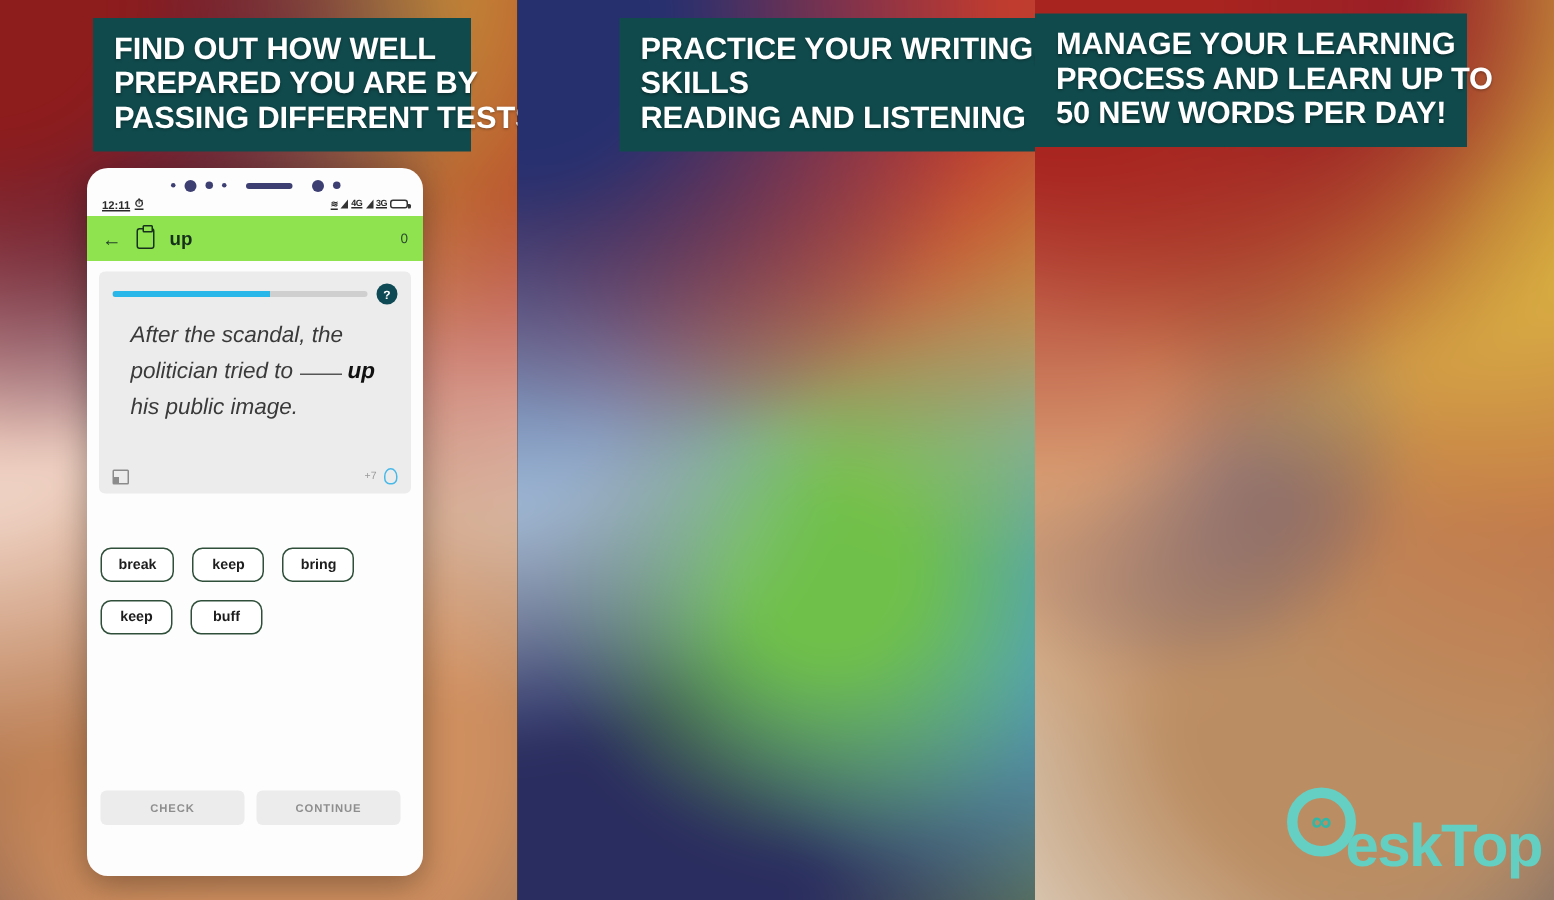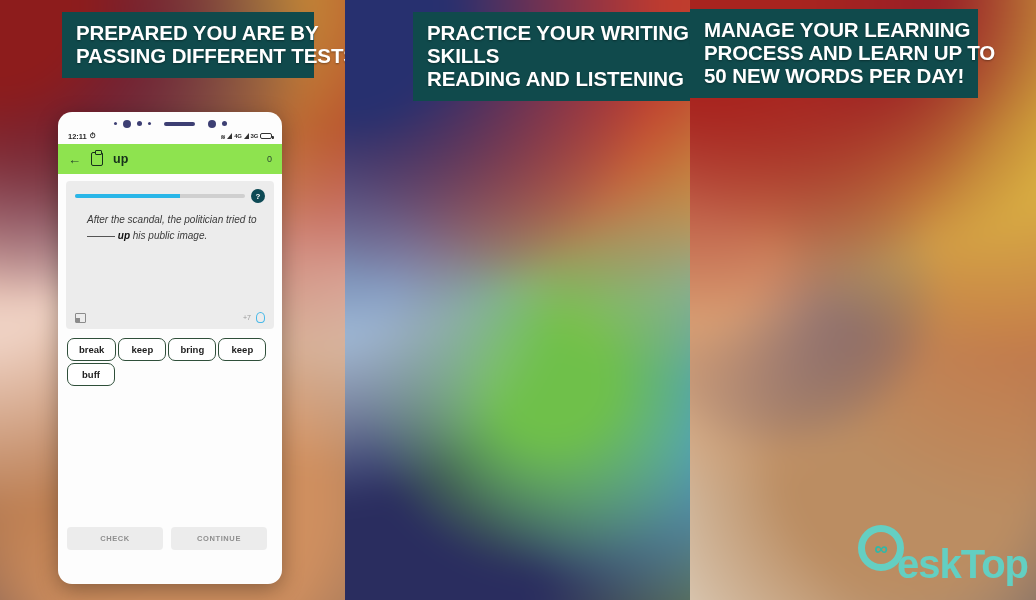--- a/index.html
+++ b/index.html
@@ -101,21 +101,21 @@
   .dot { background: #3d3f73; border-radius: 50%; }
   .d-xs { width: 3px; height: 3px; }
   .d-s  { width: 5px; height: 5px; }
   .d-m  { width: 8px; height: 8px; }
   .bar  { width: 31px; height: 4px; background: #3d3f73; border-radius: 3px; margin: 0 7px; }
 
   
   .statusbar {
     display: flex; align-items: center; justify-content: space-between;
     padding: 1px 10px 3px 10px;
-    font-size: 7.5px; color: #2a2a2a; font-weight: 700;
+    font-size: 7.5px; color: #2a2a2a; font-weight: 700; text-decoration: underline;
   }
   .sb-left { display: flex; align-items: center; gap: 3px; }
   .sb-right { display: flex; align-items: center; gap: 2px; font-size: 6px; letter-spacing: -.3px; }
   .sig { display: inline-block; width: 0; height: 0;
          border-left: 5px solid transparent; border-bottom: 6px solid #333; }
   .batt { display: inline-block; width: 12px; height: 6px;
           border: 1px solid #333; border-radius: 2px; position: relative; }
   .batt::after { content:''; position:absolute; right:-2.5px; top:1.5px;
           width:1.5px; height:3px; background:#333; border-radius:0 1px 1px 0; }
 
@@ -132,36 +132,36 @@
                   border:1.4px solid #16301b; border-radius:1px; background:#8ee34f; }
 
   .qcard { margin: 7px 8px 0 8px; background: #ececec; border-radius: 4px;
            padding: 8px 9px 7px 9px; height: 148px; position: relative; }
   .progwrap { display: flex; align-items: center; gap: 6px; }
   .prog { flex: 1; height: 4px; background: #cfcfcf; border-radius: 3px; overflow: hidden; }
   .prog > i { display: block; height: 100%; background: #29b6e8; }
   .qmark { width: 14px; height: 14px; border-radius: 50%; background: #0e4a55;
            color: #fff; font-size: 8px; font-weight: 700;
            display: flex; align-items: center; justify-content: center; }
-  .sentence { margin: 9px 6px 0 12px; font-size: 10px; font-style: italic;
+  .sentence { margin: 9px 6px 0 12px; font-size: 15px; font-style: italic;
               color: #3a3a3a; line-height: 1.6; }
   .sentence b { font-style: italic; color: #111; }
   .blank { display: inline-block; width: 28px; border-bottom: 1px solid #555;
            vertical-align: 2px; }
   .qfoot { position: absolute; left: 9px; right: 9px; bottom: 6px;
            display: flex; align-items: center; }
   .imgico { width: 11px; height: 10px; border: 1.3px solid #8b8b8b; border-radius: 1px;
             display: flex; align-items: flex-end; overflow: hidden; }
   .imgico::after { content:''; width: 100%; height: 4px;
             background: linear-gradient(90deg,#8b8b8b 40%, transparent 40%); }
   .qfoot .right { margin-left: auto; display: flex; align-items: center; gap: 5px;
             font-size: 7px; color: #9a9a9a; }
   .bulb { width: 9px; height: 11px; border: 1.6px solid #49b9e8; border-radius: 50% 50% 40% 40%; }
 
-  .chips { display: flex; flex-wrap: wrap; gap: 2px; padding: 9px 9px 0 9px; }
+  .chips { display: flex; flex-wrap: wrap; gap: 12px; padding: 9px 9px 0 9px; margin-top: 27px; }
   .chip { border: 1px solid #2f4f3a; border-radius: 7px; background: #fff;
           font-size: 9.5px; font-weight: 700; color: #1d1d1d;
           padding: 5px 11px; min-width: 48px; text-align: center; }
 
   .botbtns { position: absolute; left: 9px; right: 15px; bottom: 34px;
              display: flex; gap: 8px; }
   .bbtn { flex: 1; text-align: center; padding: 7px 0; border-radius: 4px;
           background: #ececec; color: #8e8e8e; font-size: 7.5px;
           font-weight: 700; letter-spacing: .6px; }
 
@@ -179,20 +179,21 @@
 </style>
 </head>
 <body>
 
 <div class="stage">
 
   <div class="panel p1">
     <div class="bg bg1"></div>
 
     <div class="banner b1">
+      <span class="line">FIND OUT HOW WELL</span>
       <span class="line">PREPARED YOU ARE BY</span>
       <span class="line">PASSING DIFFERENT TESTS</span>
     </div>
 
     <div class="phone ph1">
       <div class="notchrow">
         <span class="dot d-xs"></span>
         <span class="dot d-m"></span>
         <span class="dot d-s"></span>
         <span class="dot d-xs"></span>

